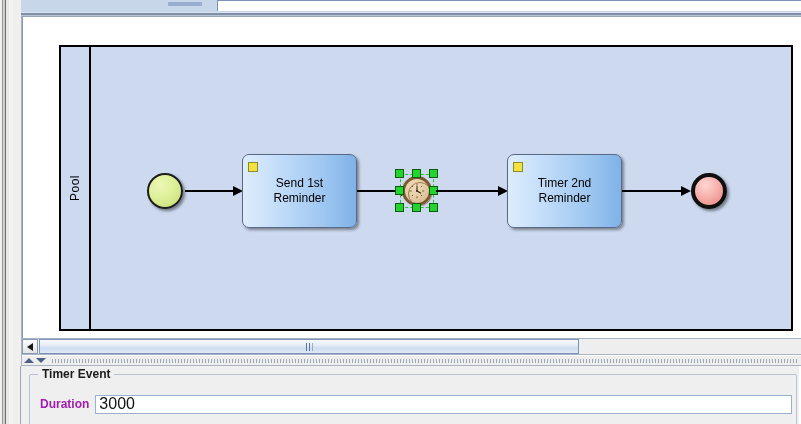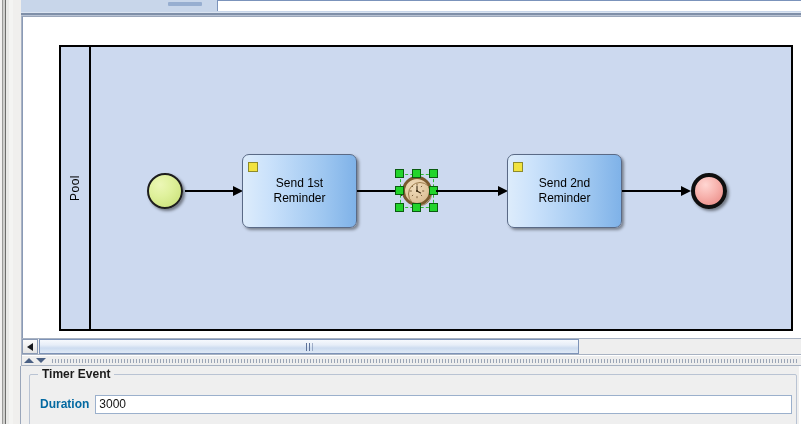--- a/index.html
+++ b/index.html
@@ -326,32 +326,32 @@
   .field-row {
     position: absolute;
     left: 10px; top: 19px;
     right: 4px; height: 20px;
     display: flex;
     align-items: center;
   }
   .field-label {
     font-size: 12px;
     font-weight: bold;
-    color: #0369a1;
+    color: #a21caf;
     margin-right: 6px;
     white-space: nowrap;
     font-family: "Liberation Sans", sans-serif;
   }
   .field-input {
     flex: 1;
     height: 19px;
     background: #ffffff;
     border: 1px solid #9bb0cc;
     box-sizing: border-box;
-    font-size: 12px;
+    font-size: 16px;
     color: #121212;
     padding: 1px 3px;
     font-family: "Liberation Sans", sans-serif;
     outline: none;
     line-height: 17px;
   }
 </style>
 </head>
 <body>
 
@@ -419,21 +419,21 @@
           <div class="sel-handle" style="left:-3px;  top:31px;"></div>
           <div class="sel-handle" style="left:14px;  top:31px;"></div>
           <div class="sel-handle" style="left:31px;  top:31px;"></div>
         </div>
 
         <div class="conn" style="left:375px; top:143px; width:66px;"></div>
         <div class="arrowhead" style="left:437px; top:139px;"></div>
 
         <div class="shape task" style="left:446px; top:107px;">
           <div class="task-marker"></div>
-          <div class="task-label">Send 2nd
+          <div class="task-label">Timer 2nd
 Reminder</div>
         </div>
 
         <div class="conn" style="left:561px; top:143px; width:63px;"></div>
         <div class="arrowhead" style="left:620px; top:139px;"></div>
 
         <div class="shape end-event" style="left:630px; top:126px;"></div>
       </div>
 
     </div>

